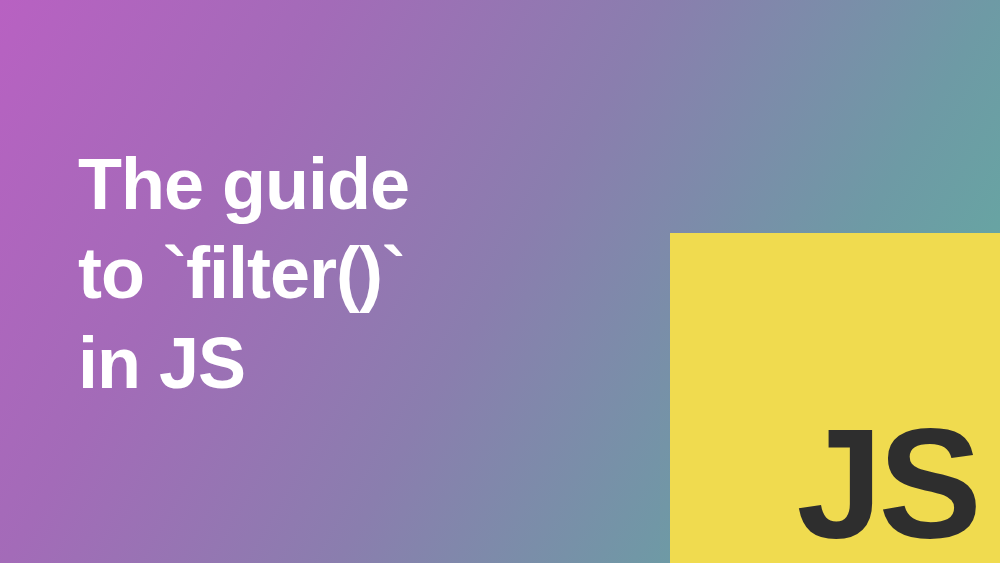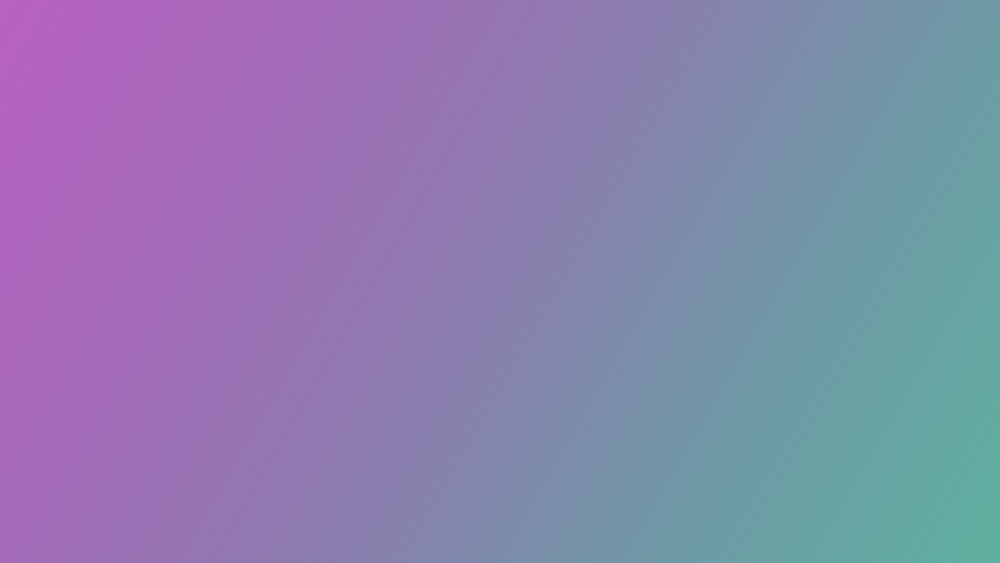--- a/index.html
+++ b/index.html
@@ -45,13 +45,21 @@
       font-size: 155px;
       font-weight: 700;
       letter-spacing: -4px;
       font-family: "Helvetica Neue", Helvetica, Arial, sans-serif;
     }
   </style>
 </head>
 <body>
 
 <div class="banner">
+  <div class="title">
+    <div>The guide</div>
+    <div>to `filter()`</div>
+    <div>in JS</div>
+  </div>
+  <div class="js-badge">
+    <div class="js-text">JS</div>
+  </div>
 </div>
 
 </body></html>

